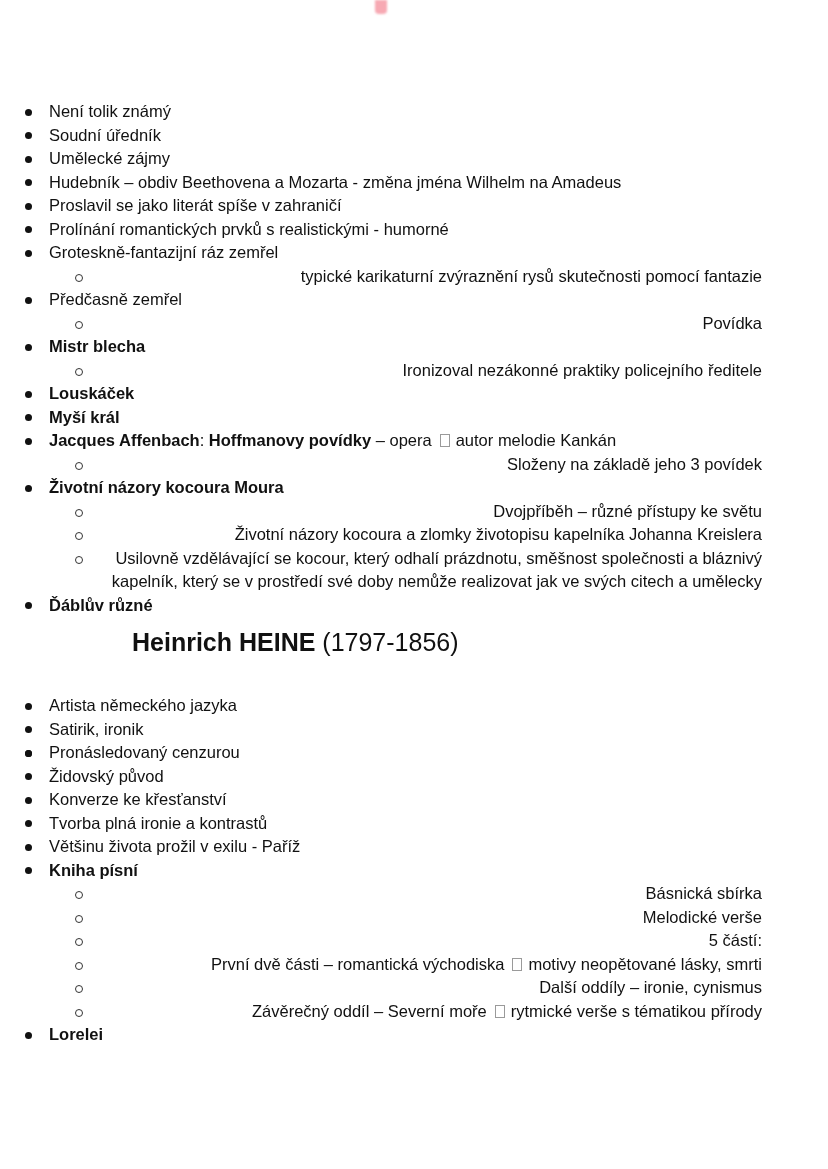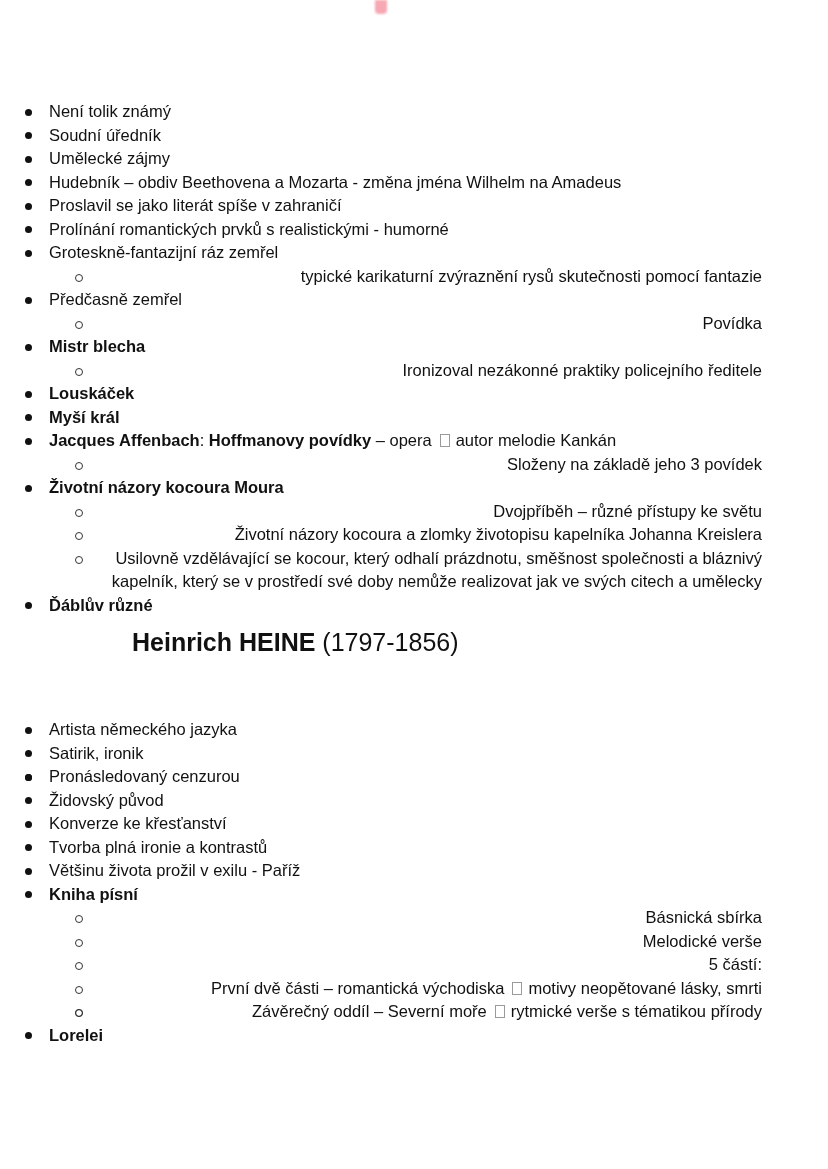--- a/index.html
+++ b/index.html
@@ -27,21 +27,21 @@
     }
     .list {
       position: absolute;
       left: 0;
       margin: 0;
       padding: 0;
       list-style: none;
       width: 772px;
     }
     .list-1 { top: 100px; }
-    .list-2 { top: 694px; margin-top: 24px; }
+    .list-2 { top: 694px; }
     .item {
       position: relative;
       font-size: 16.5px;
       line-height: 23.5px;
       padding-left: 49px;
       padding-right: 10px;
       white-space: normal;
     }
     .item.sub {
       padding-left: 99px;
@@ -125,16 +125,16 @@
   <li class="item"><span class="bullet"></span><span>Pronásledovaný cenzurou</span></li>
   <li class="item"><span class="bullet"></span><span>Židovský původ</span></li>
   <li class="item"><span class="bullet"></span><span>Konverze ke křesťanství</span></li>
   <li class="item"><span class="bullet"></span><span>Tvorba plná ironie a kontrastů</span></li>
   <li class="item"><span class="bullet"></span><span>Většinu života prožil v exilu - Paříž</span></li>
   <li class="item bold"><span class="bullet"></span><span>Kniha písní</span></li>
   <li class="item sub"><span class="bullet"></span><span>Básnická sbírka</span></li>
   <li class="item sub"><span class="bullet"></span><span>Melodické verše</span></li>
   <li class="item sub"><span class="bullet"></span><span>5 částí:</span></li>
   <li class="item sub"><span class="bullet"></span><span>První dvě části – romantická východiska</span><span class="box-glyph"></span><span>motivy neopětované lásky, smrti</span></li>
-  <li class="item sub"><span class="bullet"></span></li>
+  <li class="item sub"><span class="bullet"></span><span>Další oddíly – ironie, cynismus</span></li>
   <li class="item sub"><span class="bullet"></span><span>Závěrečný oddíl – Severní moře</span><span class="box-glyph"></span><span>rytmické verše s tématikou přírody</span></li>
   <li class="item bold"><span class="bullet"></span><span>Lorelei</span></li>
 </ul>
 
 </body></html>

